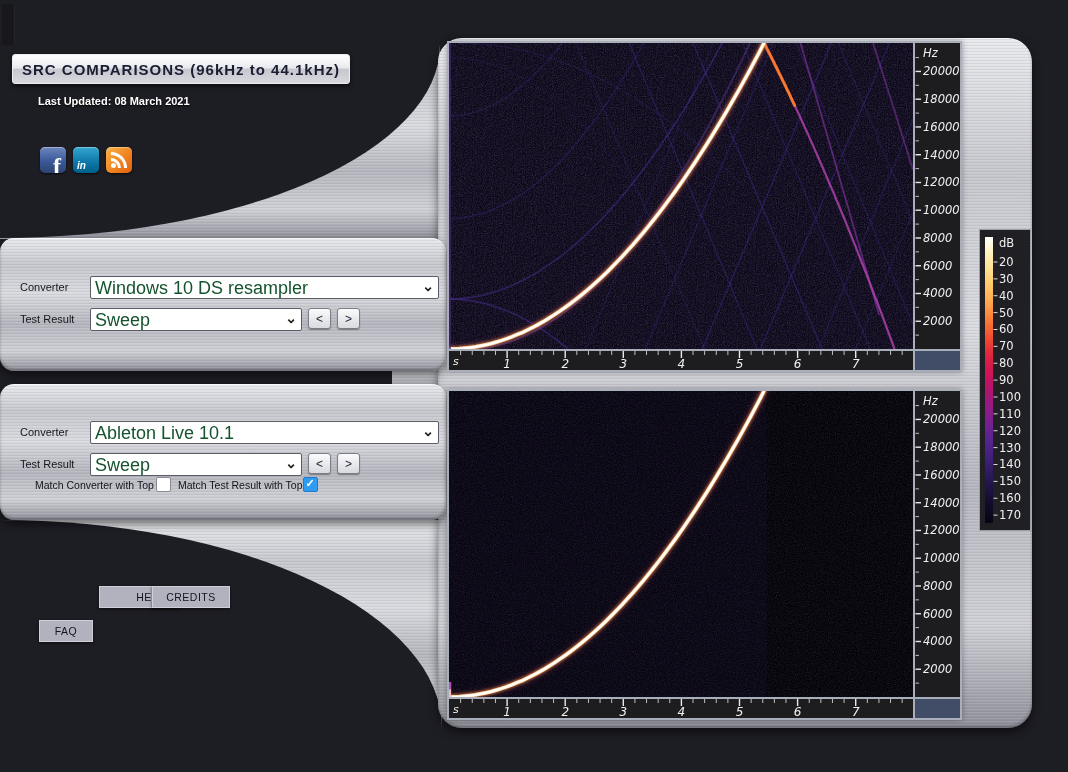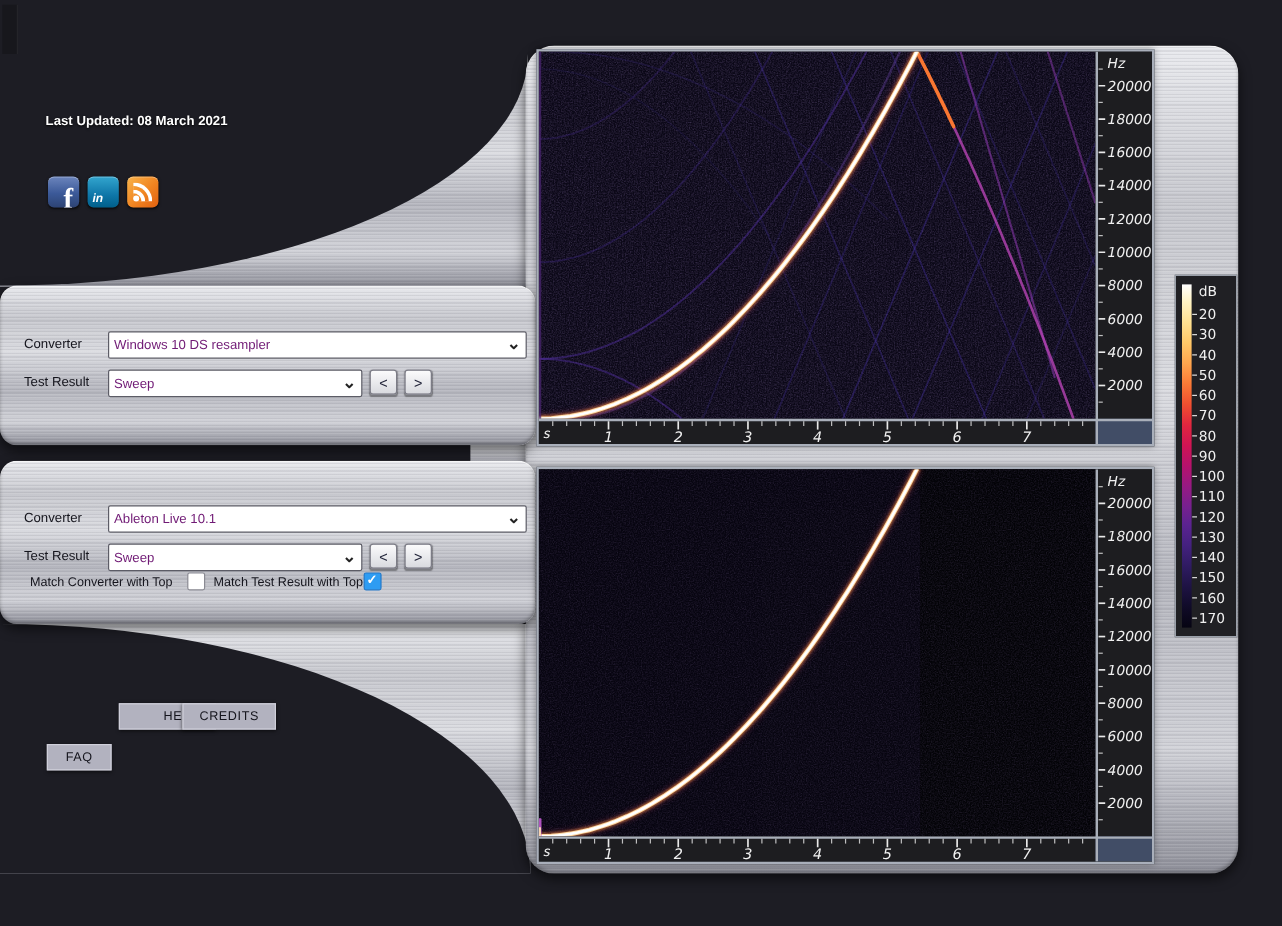--- a/index.html
+++ b/index.html
@@ -32,21 +32,21 @@
   .rss{background:linear-gradient(135deg,#f9b44b 0%,#f08421 55%,#e06010 100%);}
   .rss i{position:absolute;left:5px;bottom:5px;width:5px;height:5px;background:#fff;border-radius:50%;}
   .rss b,.rss u{position:absolute;left:5px;bottom:5px;border:3px solid #fff;border-left:none;border-bottom:none;
         border-radius:0 100% 0 0;background:none;}
   .rss b{width:7px;height:7px;}
   .rss u{width:13px;height:13px;}
   
   .ctrl{left:0;width:446px;border-radius:14px;}
   .row-label{position:absolute;left:20px;font-size:11px;color:#15151d;}
   .sel-wrap{position:absolute;height:21px;background:#fff;border:1px solid #5c5c66;border-radius:2px;}
-  .sel-wrap select{width:100%;height:100%;border:none;background:transparent;font-size:11px;color:#701a75;
+  .sel-wrap select{width:100%;height:100%;border:none;background:transparent;font-size:18px;color:#14532d;
      font-family:"Liberation Sans",sans-serif;padding:0 18px 0 4px;appearance:none;-webkit-appearance:none;outline:none;}
   .sel-wrap .chev{position:absolute;right:4px;top:0px;font-size:14px;font-weight:bold;color:#222;pointer-events:none;line-height:19px;}
   .nav-btn{position:absolute;width:23px;height:21px;border:1px solid #7c7c86;border-radius:3px;
     background:linear-gradient(180deg,#fbfbfc,#d9dadf);font-size:12px;color:#23253a;cursor:pointer;
     display:flex;align-items:center;justify-content:center;font-family:"Liberation Sans",sans-serif;box-shadow:0 1px 1px rgba(0,0,0,.35);}
   .chk-label{position:absolute;font-size:10.5px;color:#14141c;}
   .cb{position:absolute;width:13px;height:13px;background:#fff;border:1px solid #8a8a93;border-radius:2px;cursor:pointer;}
   .cb.checked{background:#2e9cf2;border-color:#2579c9;}
   .cb.checked::after{content:"✓";position:absolute;left:1.5px;top:-1px;color:#fff;font-size:11px;font-weight:bold;}
   
@@ -66,20 +66,23 @@
   <div class="abs left-trim"></div>
 
   <div class="abs metal" style="left:0;top:45px;width:440px;height:194px;"></div>
   <div class="abs dark-cut" style="left:0;top:45px;width:440px;height:193px;border-bottom-right-radius:440px 193px;"></div>
   <div class="abs metal" style="left:392px;top:360px;width:53px;height:34px;"></div>
   <div class="abs metal" style="left:0;top:520px;width:442px;height:208px;"></div>
   <div class="abs dark-cut" style="left:0;top:520px;width:442px;height:208px;border-top-right-radius:442px 208px;"></div>
 
   <div class="abs metal panel-shadow" style="left:438px;top:38px;width:594px;height:690px;border-radius:24px;"></div>
 
+  <div class="abs title-box">
+    <span>SRC COMPARISONS (96kHz to 44.1kHz)</span>
+  </div>
   <div class="abs updated">Last Updated: 08 March 2021</div>
 
   <div class="abs social">
     <div class="sicon fb">
         <span>f</span>
       </div>
     <div class="sicon li">
         <span>in</span>
       </div>
     <div class="sicon rss">
@@ -114,21 +117,21 @@
       </select><span class="chev">⌄</span>
     </div>
     <div class="row-label" style="top:74px;">Test Result</div>
     <div class="sel-wrap" style="left:90px;top:69px;width:210px;">
       <select>
         <option>Sweep</option>
       </select><span class="chev">⌄</span>
     </div>
     <button class="nav-btn" style="left:308px;top:69px;">&lt;</button>
     <button class="nav-btn" style="left:337px;top:69px;">&gt;</button>
-    <div class="chk-label" style="left:25px;top:95px;">Match Converter with Top</div>
+    <div class="chk-label" style="left:35px;top:95px;">Match Converter with Top</div>
     <span class="cb" style="left:156px;top:93px;"></span>
     <div class="chk-label" style="left:178px;top:95px;">Match Test Result with Top</div>
     <span class="cb checked" style="left:303px;top:93px;"></span>
   </div>
 
   <div class="foot-btn" style="left:39px;width:36px;margin-top:34px;">FAQ</div>
   <div class="foot-btn" style="left:99px;width:40px;padding-left:31px;">HELP</div>
   <div class="foot-btn" style="left:152px;width:60px;">CREDITS</div>
 
   <div class="abs spec-box" style="top:41px;">

